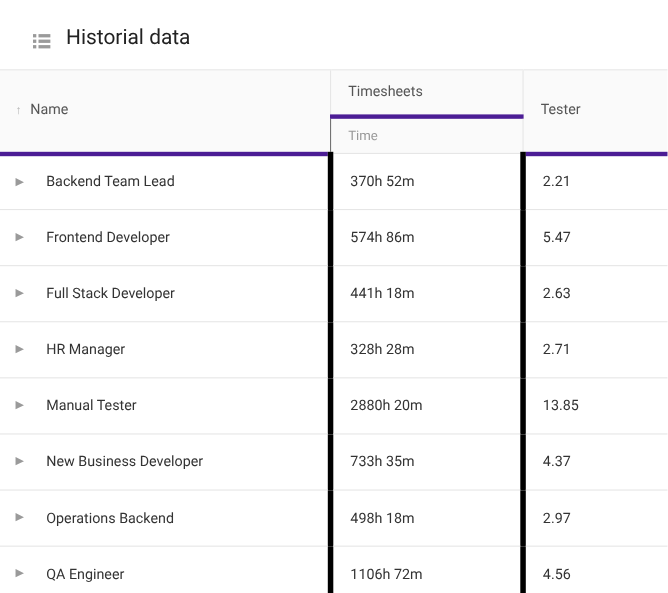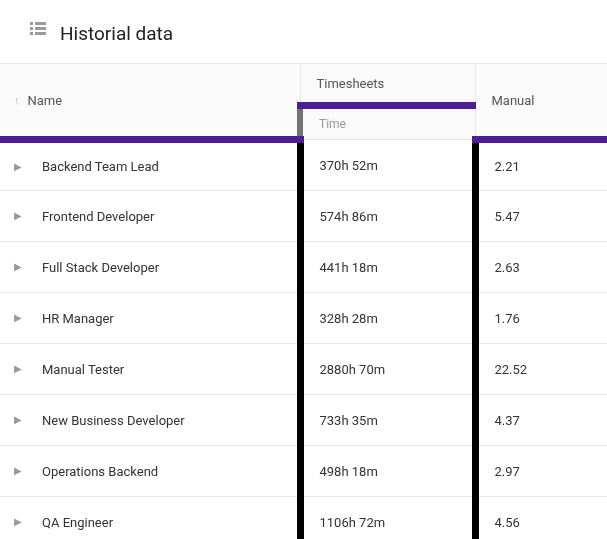--- a/index.html
+++ b/index.html
@@ -5,21 +5,21 @@
   * { box-sizing: border-box; }
   body {
     margin: 0;
     font-family: -apple-system, BlinkMacSystemFont, "Segoe UI", Roboto, Helvetica, Arial, sans-serif;
     background: #fff;
     color: #333;
     width: 607px;
   }
   .header {
     display: flex;
-    align-items: flex-start;
+    align-items: flex-end;
     padding: 22px 26px 18px 30px;
   }
   .header-icon {
     width: 16px;
     height: 14px;
     margin-right: 14px;
     color: #9a9a9a;
   }
   .header-icon svg { display: block; }
   .header-title {
@@ -31,21 +31,21 @@
     width: 100%;
     border-collapse: collapse;
     table-layout: fixed;
   }
   col.col-name   { width: 300px; }
   col.col-time   { width: 175px; }
   col.col-people { width: 132px; }
   thead tr.head-top th {
     background: #fafafa;
     border-top: 1px solid #e6e6e6;
-    border-bottom: 7px solid #4c1d95;
+    border-bottom: 4px solid #4c1d95;
     font-size: 13px;
     font-weight: 400;
     color: #555;
     text-align: left;
     height: 42px;
     padding: 0;
   }
   thead tr.head-top th + th {
     border-left: 1px solid #e6e6e6;
   }
@@ -53,21 +53,21 @@
     background: #fafafa;
     border-bottom: 1px solid #e6e6e6;
     font-size: 12px;
     font-weight: 400;
     color: #999;
     text-align: left;
     height: 34px;
     padding: 0;
   }
   thead tr.head-sub th.time-sub {
-    border-left: 6px solid #737373;
+    border-left: 1px solid #737373;
     padding-left: 16px;
   }
   th .th-inner {
     display: flex;
     align-items: center;
     height: 100%;
   }
   .name-th-inner {
     padding-left: 14px;
   }
@@ -81,21 +81,21 @@
     padding-left: 16px;
   }
   tbody td {
     border-bottom: 1px solid #e6e6e6;
     font-size: 13px;
     color: #333;
     height: 51px;
     padding: 0;
   }
   tbody td + td {
-    border-left: 7px solid #000000;
+    border-left: 5px solid #000000;
   }
   .name-cell {
     display: flex;
     align-items: center;
     height: 100%;
     padding-left: 14px;
   }
   .expand-caret {
     font-size: 10px;
     color: #9a9a9a;
@@ -142,21 +142,21 @@
           <span>Name</span>
         </div>
       </th>
       <th>
         <div class="th-inner plain-th-inner">
           <span>Timesheets</span>
         </div>
       </th>
       <th rowspan="2">
         <div class="th-inner plain-th-inner">
-          <span>Manual</span>
+          <span>Tester</span>
         </div>
       </th>
     </tr>
     <tr class="head-sub">
       <th class="time-sub">
         <span>Time</span>
       </th>
     </tr>
   </thead>
   <tbody id="table-body">
@@ -221,39 +221,39 @@
             <span>HR Manager</span>
           </div>
         </td>
         <td>
           <div class="time-cell">
             <span>328h 28m</span>
           </div>
         </td>
         <td>
           <div class="people-cell">
-            <span>1.76</span>
+            <span>2.71</span>
           </div>
         </td>
       </tr>
       <tr>
         <td>
           <div class="name-cell">
             <span class="expand-caret">▶</span>
             <span>Manual Tester</span>
           </div>
         </td>
         <td>
           <div class="time-cell">
-            <span>2880h 70m</span>
-          </div>
-        </td>
-        <td>
-          <div class="people-cell">
-            <span>22.52</span>
+            <span>2880h 20m</span>
+          </div>
+        </td>
+        <td>
+          <div class="people-cell">
+            <span>13.85</span>
           </div>
         </td>
       </tr>
       <tr>
         <td>
           <div class="name-cell">
             <span class="expand-caret">▶</span>
             <span>New Business Developer</span>
           </div>
         </td>

